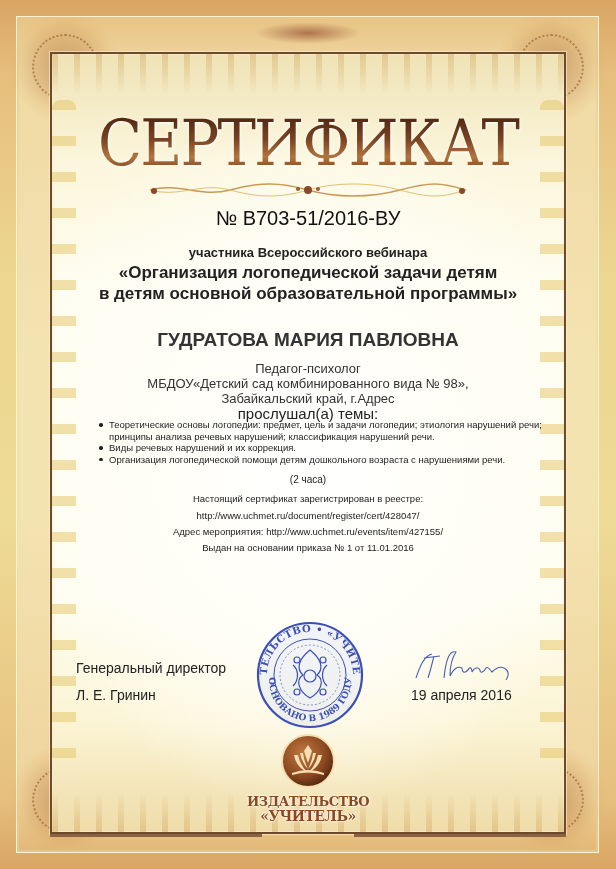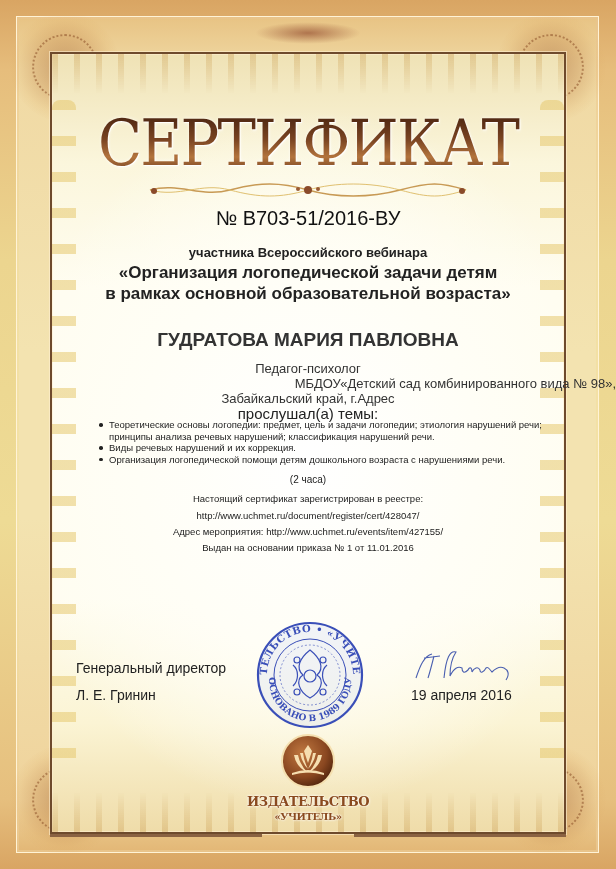--- a/index.html
+++ b/index.html
@@ -84,21 +84,21 @@
     .title-flourish {
       position: absolute; left: 140px; top: 182px; width: 336px; height: 16px;
     }
 
     .center { position: absolute; left: 0; width: 616px; text-align: center; }
     .cert-number { top: 206px; font-size: 20px; line-height: 24px; color: #111; }
     .webinar-type { top: 245px; font-size: 13px; font-weight: bold; line-height: 16px; color: #222; }
     .webinar-title { top: 262px; font-size: 17px; font-weight: bold; line-height: 21px; color: #222; }
     .person-name { top: 329px; font-size: 19px; font-weight: bold; line-height: 22px; color: #333; }
     .person-role { top: 361px; font-size: 13px; line-height: 16px; color: #333; }
-    .person-org { top: 376px; font-size: 13px; line-height: 16px; color: #333; text-align: right; }
+    .person-org { top: 376px; font-size: 13px; line-height: 16px; color: #333; }
     .person-region { top: 391px; font-size: 13px; line-height: 16px; color: #333; }
     .topics-label { top: 408px; font-size: 15px; line-height: 12px; color: #222; }
 
     .topics {
       position: absolute; left: 97px; top: 419px; width: 478px;
       list-style: none; font-size: 9.5px; line-height: 11.6px; color: #222;
     }
     .topics li { position: relative; padding-left: 12px; }
     .topics li::before {
       content: ""; position: absolute; left: 2px; top: 4px; width: 3.5px; height: 3.5px;
@@ -120,21 +120,21 @@
     .signature { position: absolute; left: 410px; top: 648px; width: 110px; height: 34px; }
 
     .logo { position: absolute; left: 280px; top: 733px; width: 56px; height: 56px; }
     .publisher-1, .publisher-2 {
       position: absolute; left: 0; width: 616px; text-align: center;
       font-family: "DejaVu Serif", serif; font-weight: bold; color: #8a4a1e;
       text-shadow: 0 0 2px #fff, 0 0 3px #fff;
       letter-spacing: -0.5px;
     }
     .publisher-1 { top: 794px; font-size: 13px; line-height: 15px; }
-    .publisher-2 { top: 810px; font-size: 10px; line-height: 13px; }
+    .publisher-2 { top: 810px; font-size: 14px; line-height: 13px; }
     .bottom-bar {
       position: absolute; top: 834px; height: 3px; background: #8a6242;
     }
     .bottom-bar.l { left: 50px; width: 212px; }
     .bottom-bar.r { left: 354px; width: 212px; }
   </style>
 </head>
 <body>
 
 <div class="outer-line"></div>
@@ -161,21 +161,21 @@
   <circle cx="158" cy="7" r="2" fill="#9a5a34"></circle>
   <circle cx="178" cy="7" r="2" fill="#9a5a34"></circle>
   <circle cx="14" cy="9" r="3" fill="#8a4a2a"></circle>
   <circle cx="322" cy="9" r="3" fill="#8a4a2a"></circle>
 </svg>
 
 <div class="center cert-number">№ В703-51/2016-ВУ</div>
 <div class="center webinar-type">участника Всероссийского вебинара</div>
 <div class="center webinar-title">
   <div>«Организация логопедической задачи детям</div>
-  <div>в рамках основной образовательной возраста»</div>
+  <div>в детям основной образовательной программы»</div>
 </div>
 
 <div class="center person-name">ГУДРАТОВА МАРИЯ ПАВЛОВНА</div>
 <div class="center person-role">Педагог-психолог</div>
 <div class="center person-org">МБДОУ«Детский сад комбинированного вида № 98»,</div>
 <div class="center person-region">Забайкальский край, г.Адрес</div>
 
 <div class="center topics-label">прослушал(а) темы:</div>
 <ul class="topics">
   <li>Теоретические основы логопедии: предмет, цель и задачи логопедии; этиология нарушений речи; принципы анализа речевых нарушений; классификация нарушений речи.</li>

